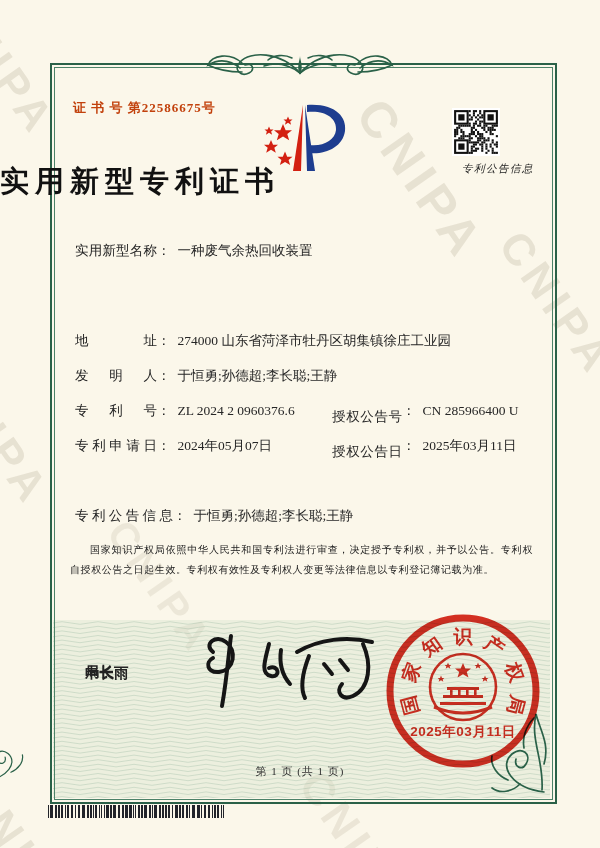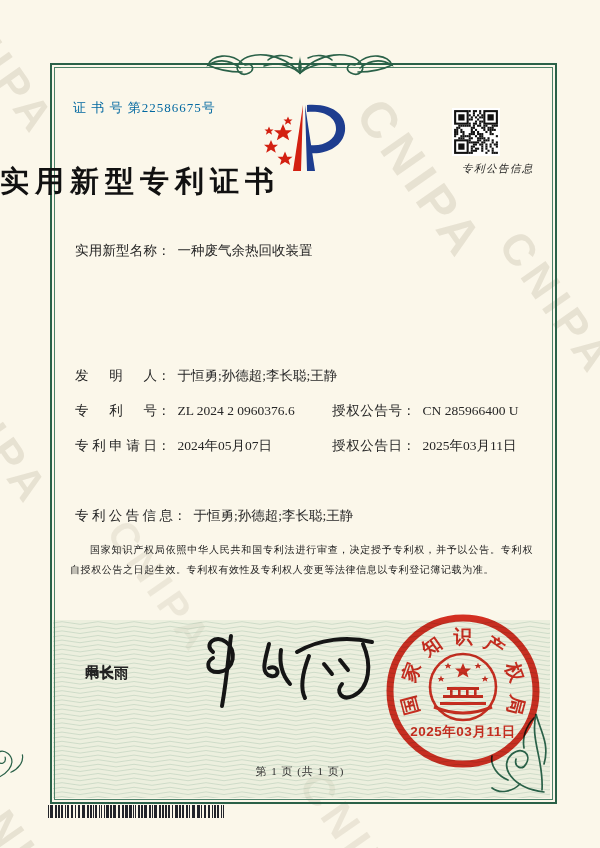--- a/index.html
+++ b/index.html
@@ -25,37 +25,37 @@
   }
   .frame::before{
     content:"";position:absolute;inset:2px;border:1px solid #4c8268;
   }
   .guilloche{
     position:absolute;left:53px;top:620px;width:497px;height:178px;z-index:2;
     background:rgba(214,226,203,.38);
   }
   .guilloche svg{display:block}
   
-  .cert-no{position:absolute;left:73px;top:99px;z-index:3;font-size:13px;letter-spacing:1px;color:#0369a1;}
+  .cert-no{position:absolute;left:73px;top:99px;z-index:3;font-size:13px;letter-spacing:1px;color:#c2410c;font-weight:bold;}
   .logo{position:absolute;left:243px;top:101px;z-index:3;}
   .qr{position:absolute;left:452px;top:108px;width:48px;height:48px;z-index:3;background:#fff;}
   .qr svg{display:block}
   .qr-label{position:absolute;left:438px;top:162px;width:80px;z-index:3;font-size:10.5px;font-style:italic;letter-spacing:1.5px;text-align:center;color:#1f1f1f;margin-left:20px;}
   .title{
     position:absolute;left:0;top:162px;width:600px;z-index:3;
     text-align:left;font-size:29px;font-weight:bold;letter-spacing:6px;color:#111;
   }
   
   .row{position:absolute;left:75px;width:460px;z-index:3;font-size:13.5px;line-height:20px;white-space:nowrap;}
   .flabel{display:inline-block;width:82px;text-align:justify;text-align-last:justify;vertical-align:top;font-family:Liberation Serif, serif;}
   .flabel.wide{width:98px;}
   .colon{display:inline-block;vertical-align:top;}
   .fvalue{display:inline-block;padding-left:7px;vertical-align:top;text-align:right;}
   .rcol{position:absolute;left:257px;top:0;}
-  .rcol .flabel{width:70px;}
+  .rcol .flabel{width:70px;margin-top:6px;}
   
   .statement{
     position:absolute;left:70px;top:540px;width:463px;z-index:3;
     font-size:10px;line-height:1.95;text-indent:2em;letter-spacing:.6px;
     text-align:justify;color:#222;
   }
   
   .signer{position:absolute;left:85px;z-index:4;font-family:"Liberation Sans","DejaVu Sans",sans-serif;font-size:14.5px;font-weight:bold;color:#222;margin-top:8px;}
   .signer.t1{top:655px}
   .signer.t2{top:656px}
@@ -346,20 +346,23 @@
         <rect x="6.260869565217391" y="35.47826086956522" width="6.260869565217391" height="6.260869565217391" fill="#111"></rect>
       </svg>
     </div>
   <div class="qr-label">专利公告信息</div>
 
   <div class="title">实用新型专利证书</div>
 
   <div class="row" style="top:241px">
     <span class="flabel">实用新型名称</span><span class="colon">：</span><span class="fvalue">一种废气余热回收装置</span>
   </div>
+  <div class="row" style="top:331px">
+    <span class="flabel">地址</span><span class="colon">：</span><span class="fvalue">274000 山东省菏泽市牡丹区胡集镇徐庄工业园</span>
+  </div>
   <div class="row" style="top:366px">
     <span class="flabel">发明人</span><span class="colon">：</span><span class="fvalue">于恒勇;孙德超;李长聪;王静</span>
   </div>
   <div class="row" style="top:401px">
     <span class="flabel">专利号</span><span class="colon">：</span><span class="fvalue">ZL 2024 2 0960376.6</span>
     <span class="rcol"><span class="flabel">授权公告号</span><span class="colon">：</span><span class="fvalue">CN 285966400 U</span></span>
   </div>
   <div class="row" style="top:436px">
     <span class="flabel">专利申请日</span><span class="colon">：</span><span class="fvalue">2024年05月07日</span>
     <span class="rcol"><span class="flabel">授权公告日</span><span class="colon">：</span><span class="fvalue">2025年03月11日</span></span>

